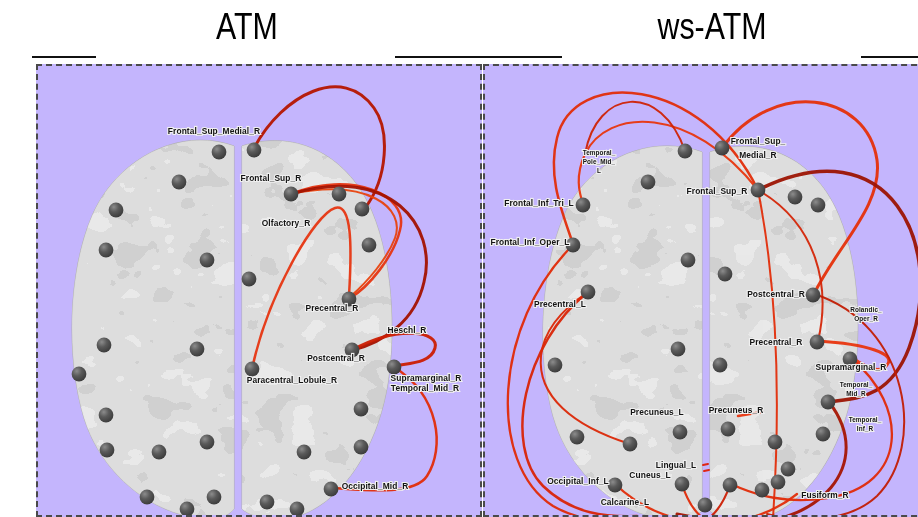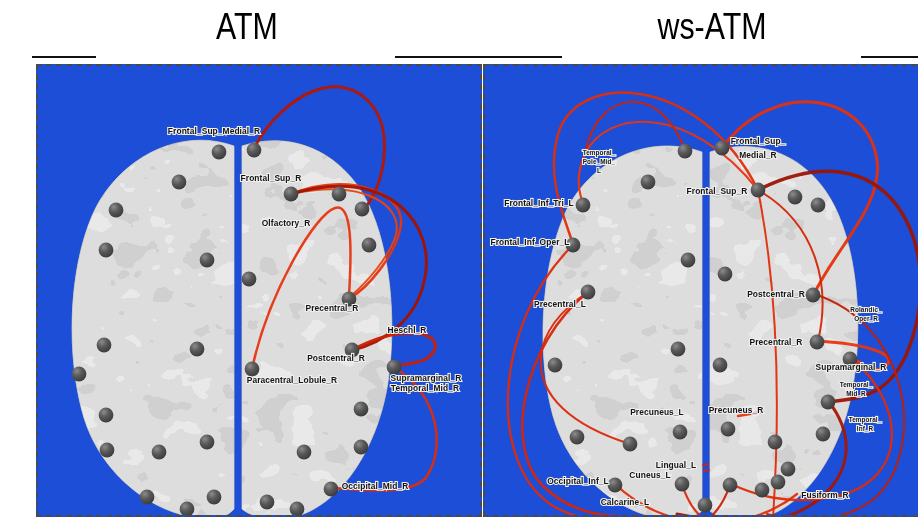--- a/index.html
+++ b/index.html
@@ -13,21 +13,21 @@
     transform-origin:center top;font-size:37px;font-weight:400;color:#000;
     letter-spacing:0px;white-space:nowrap;
   }
   .title-left{left:215px;}
   .title-right{left:680px;}
   .rule{position:absolute;top:56px;height:2px;background:#111;}
   .rule-a{left:0;width:64px;}
   .rule-b{left:363px;width:167px;}
   .rule-c{left:829px;width:89px;}
   .panel{
-    position:absolute;top:64px;height:453px;background:#1d4ed8;
+    position:absolute;top:64px;height:453px;background:#c4b5fd;
     border:2px dashed #4a4a4a;box-sizing:border-box;
   }
   .panel-left{left:4px;width:446px;}
   .panel-right{left:451px;width:444px;}
   .panel svg{position:absolute;left:0;top:0;}
   .lbl{
     font-family:"Liberation Sans",sans-serif;font-weight:bold;fill:#141414;
     stroke:#f0f0f0;stroke-width:2.2px;paint-order:stroke;text-anchor:middle;
     letter-spacing:0.1px;
   }

